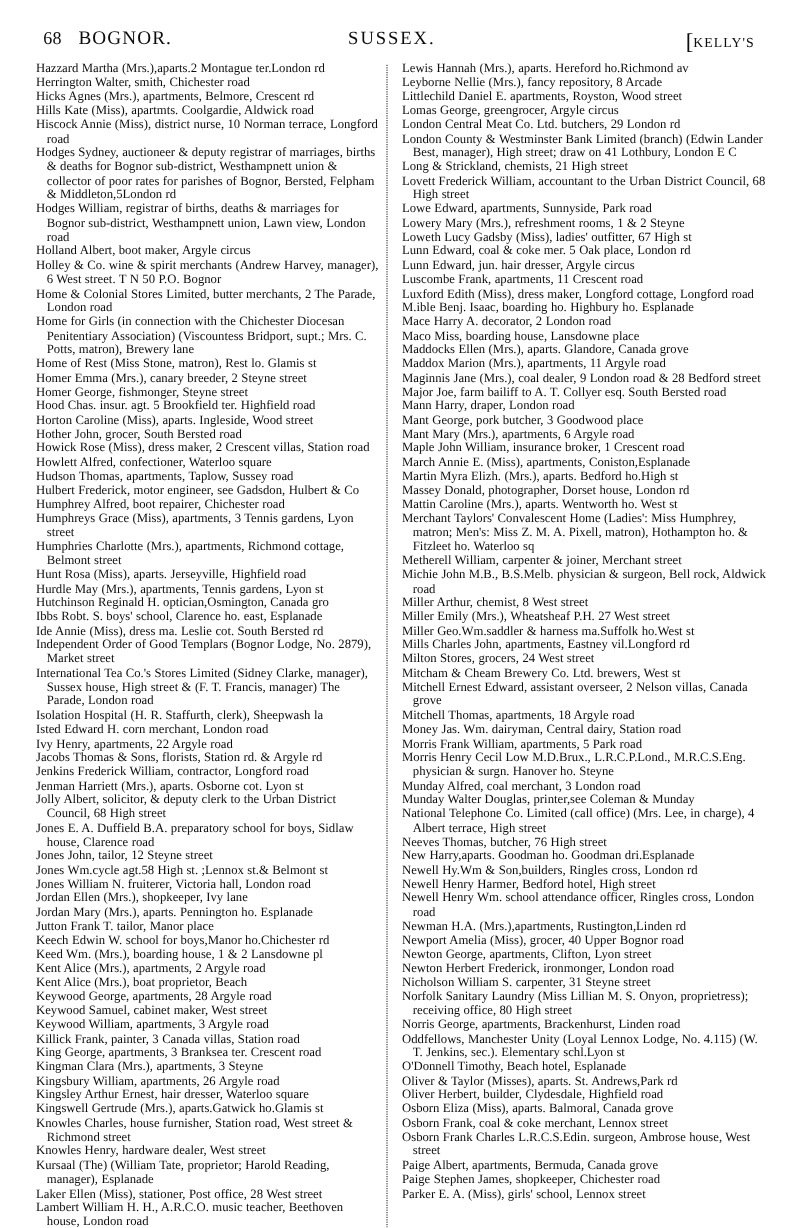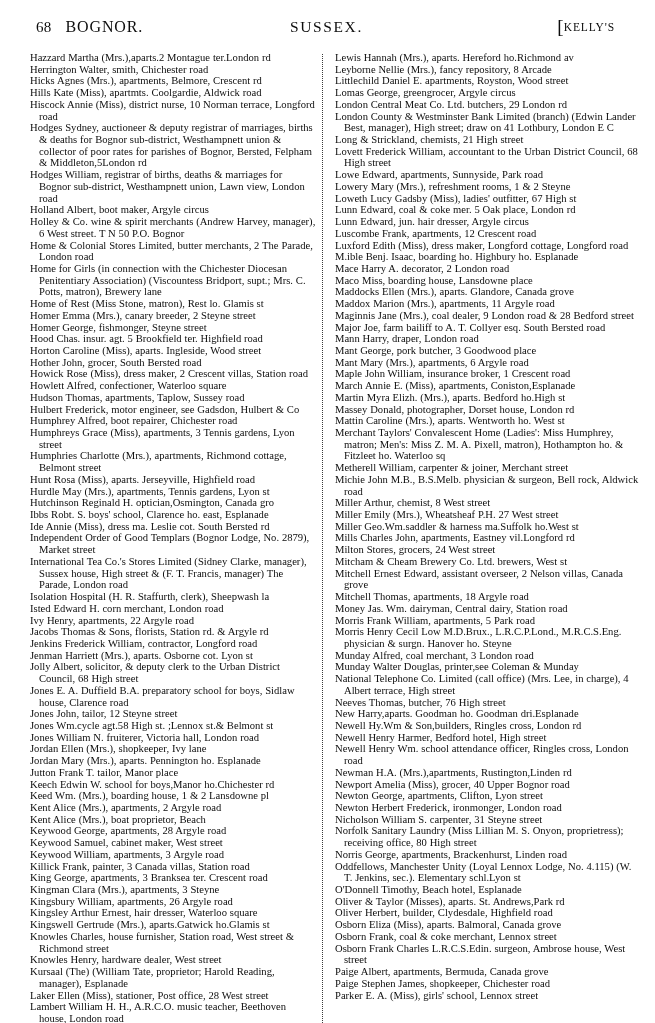--- a/index.html
+++ b/index.html
@@ -23,23 +23,23 @@
     box-sizing: border-box;
     padding: 0;
     position: relative;
   }
 
   
   .running-head {
     position: relative;
     height: 30px;
     margin: 12px 0 0 0;
-    padding: 0 40px 0 36px;
+    padding: 0 26px 0 36px;
     display: flex;
-    align-items: center;
+    align-items: flex-end;
     justify-content: space-between;
     font-size: 14.5px;
     letter-spacing: 0.3px;
   }
   .rh-left {
     display: flex;
     align-items: baseline;
     gap: 14px;
     white-space: nowrap;
   }
@@ -204,21 +204,21 @@
         <p class="entry">Lomas George, greengrocer, Argyle circus</p>
         <p class="entry">London Central Meat Co. Ltd. butchers, 29 London rd</p>
         <p class="entry">London County &amp; Westminster Bank Limited (branch) (Edwin Lander Best, manager), High street; draw on 41 Lothbury, London E C</p>
         <p class="entry">Long &amp; Strickland, chemists, 21 High street</p>
         <p class="entry">Lovett Frederick William, accountant to the Urban District Council, 68 High street</p>
         <p class="entry">Lowe Edward, apartments, Sunnyside, Park road</p>
         <p class="entry">Lowery Mary (Mrs.), refreshment rooms, 1 &amp; 2 Steyne</p>
         <p class="entry">Loweth Lucy Gadsby (Miss), ladies' outfitter, 67 High st</p>
         <p class="entry">Lunn Edward, coal &amp; coke mer. 5 Oak place, London rd</p>
         <p class="entry">Lunn Edward, jun. hair dresser, Argyle circus</p>
-        <p class="entry">Luscombe Frank, apartments, 12 Crescent road</p>
+        <p class="entry">Luscombe Frank, apartments, 11 Crescent road</p>
         <p class="entry">Luxford Edith (Miss), dress maker, Longford cottage, Longford road</p>
         <p class="entry">M.ible Benj. Isaac, boarding ho. Highbury ho. Esplanade</p>
         <p class="entry">Mace Harry A. decorator, 2 London road</p>
         <p class="entry">Maco Miss, boarding house, Lansdowne place</p>
         <p class="entry">Maddocks Ellen (Mrs.), aparts. Glandore, Canada grove</p>
         <p class="entry">Maddox Marion (Mrs.), apartments, 11 Argyle road</p>
         <p class="entry">Maginnis Jane (Mrs.), coal dealer, 9 London road &amp; 28 Bedford street</p>
         <p class="entry">Major Joe, farm bailiff to A. T. Collyer esq. South Bersted road</p>
         <p class="entry">Mann Harry, draper, London road</p>
         <p class="entry">Mant George, pork butcher, 3 Goodwood place</p>

